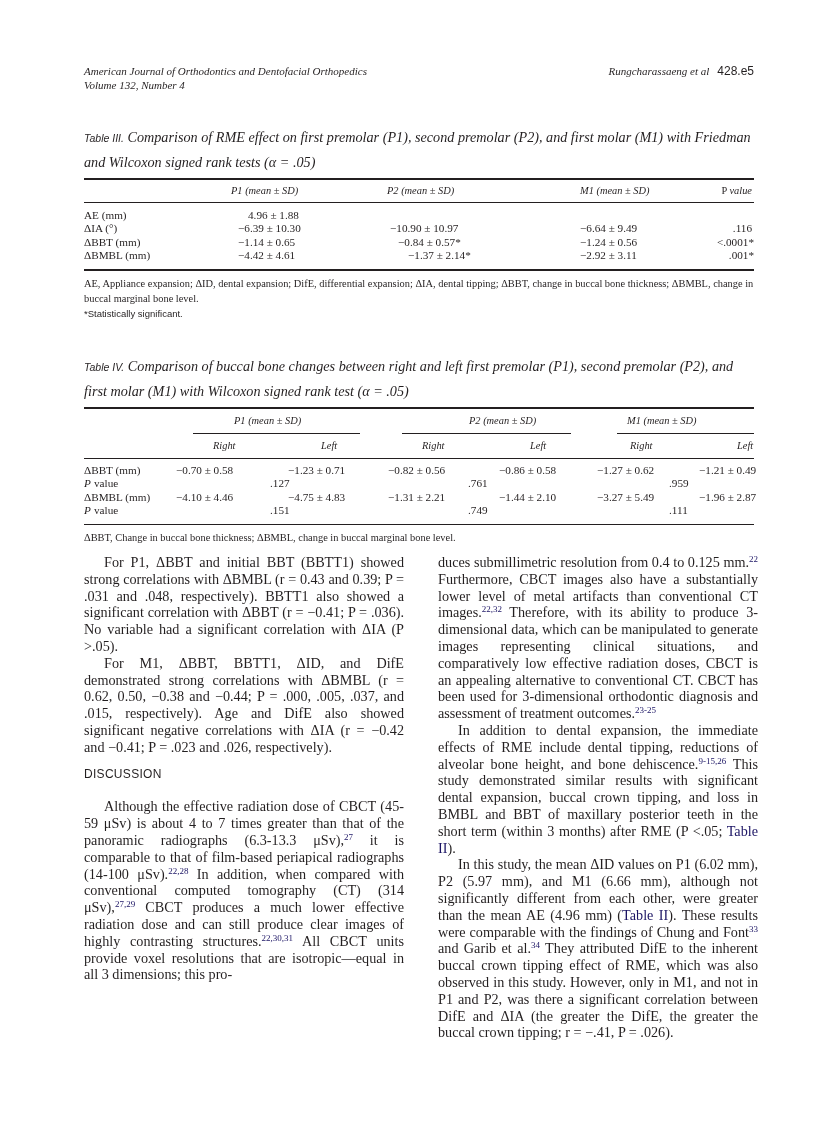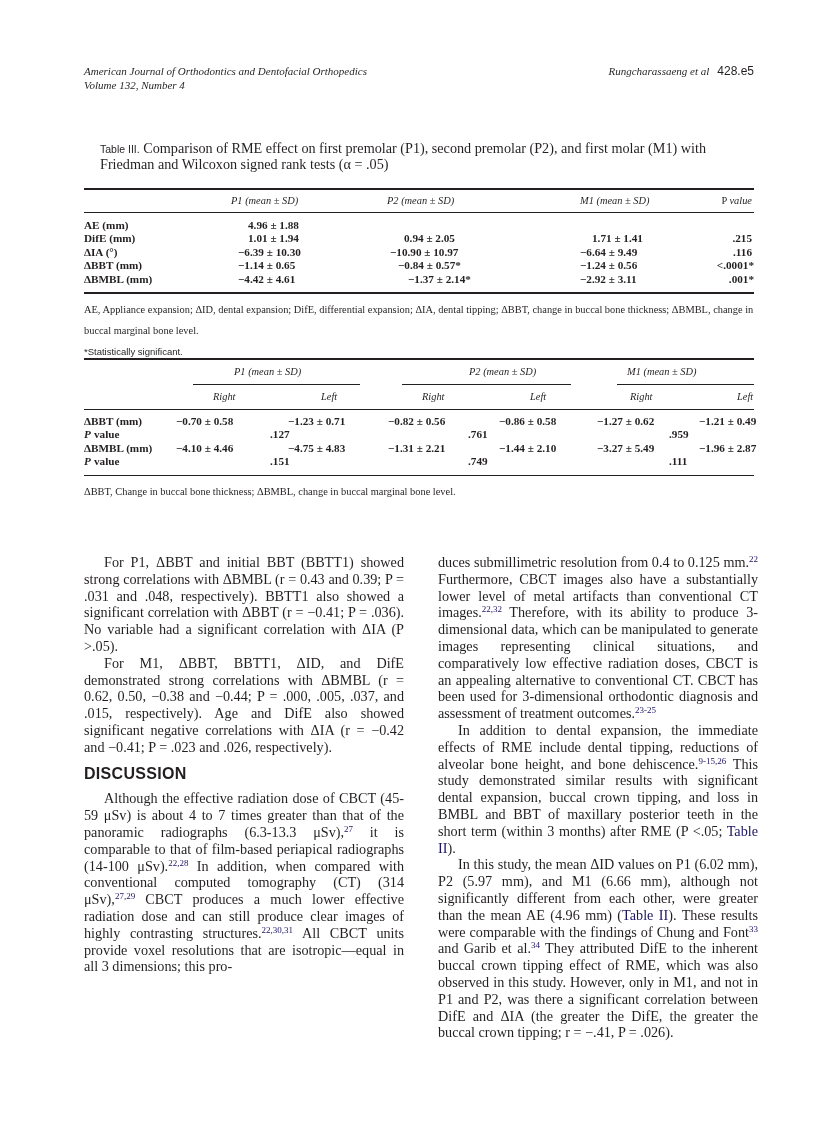--- a/index.html
+++ b/index.html
@@ -4,36 +4,36 @@
 <style>
   html, body { margin:0; padding:0; background:#ffffff; }
   body { width:838px; height:1122px; position:relative; overflow:hidden; color:#231f20;
          font-family:"Liberation Serif", serif; }
   .hdr { position:absolute; top:64px; left:84px; width:670px; font-size:11px; font-style:italic; line-height:14px; }
   .hdr .l { position:absolute; left:0; top:0; }
   .hdr .r { position:absolute; right:0; top:0; font-style:italic; }
   .hdr .pg { font-family:"Liberation Sans", sans-serif; font-style:normal; font-size:12px; margin-left:8px; }
 
   .tbl { position:absolute; left:84px; width:670px; }
-  .caption { font-size:14.2px; line-height:15px; margin:16px; }
+  .caption { font-size:14.2px; line-height:24px; margin:0;font-style:italic; }
   .caption .tno { font-family:"Liberation Sans", sans-serif; font-size:10.5px; }
   .rule2 { border-top:2px solid #231f20; }
   .rule1 { border-top:1px solid #231f20; }
   .row { position:relative; height:13.4px; font-size:11.2px; line-height:13.4px; }
-  .row span { position:absolute; white-space:nowrap;font-weight:bold; }
+  .row span { position:absolute; white-space:nowrap; }
   .hrow { position:relative; height:22px; font-size:10.4px; font-style:italic; line-height:22px; }
   .hrow span { position:absolute; white-space:nowrap; }
-  .foot { font-size:10.4px; line-height:21px; }
+  .foot { font-size:10.4px; line-height:15px; }
   .foot .sans { font-family:"Liberation Sans", sans-serif; font-size:9.5px; }
   .subrule { position:absolute; border-top:1px solid #231f20; }
 
   .col { position:absolute; top:554px; width:320px; font-size:14.2px; line-height:16.8px; text-align:justify; }
   .col p { margin:0; text-indent:20px; }
   .col p.noind { text-indent:0; }
-  .col h3 { margin:10px 0 8px 0; font-family:"Liberation Sans", sans-serif; font-size:16px; font-weight:bold; letter-spacing:0.3px; }
+  .col h3 { margin:10px 0 16px 0; font-family:"Liberation Sans", sans-serif; font-size:12px; font-weight:normal; letter-spacing:0.3px; }
   sup { font-size:9px; line-height:0; vertical-align:5px; color:#1b1464; }
   .lnk { color:#1b1464; }
 </style>
 </head>
 <body>
 
 <div class="hdr">
   <div class="l">
     <div>American Journal of Orthodontics and Dentofacial Orthopedics</div>
     <div>Volume 132, Number 4</div>
@@ -59,27 +59,20 @@
   <div style="height:6px;"></div>
   <div id="t3rows">
     <div class="row">
         <span style="left:0">AE (mm)</span>
         <span style="left:164px">4.96 ± 1.88</span>
         <span style="left:320px"></span>
         <span style="left:508px"></span>
         <span style="right:2px"></span>
       </div>
     <div class="row">
-        <span style="left:0">DifE (mm)</span>
-        <span style="left:164px">1.01 ± 1.94</span>
-        <span style="left:320px">0.94 ± 2.05</span>
-        <span style="left:508px">1.71 ± 1.41</span>
-        <span style="right:2px">.215</span>
-      </div>
-    <div class="row">
         <span style="left:0">ΔIA (°)</span>
         <span style="left:154px">−6.39 ± 10.30</span>
         <span style="left:306px">−10.90 ± 10.97</span>
         <span style="left:496px">−6.64 ± 9.49</span>
         <span style="right:2px">.116</span>
       </div>
     <div class="row">
         <span style="left:0">ΔBBT (mm)</span>
         <span style="left:154px">−1.14 ± 0.65</span>
         <span style="left:314px">−0.84 ± 0.57*</span>
@@ -95,20 +88,24 @@
       </div>
   </div>
   <div class="rule2" style="margin-top:6px;"></div>
   <div class="foot" style="margin-top:5px;">
     <div>AE, Appliance expansion; ΔID, dental expansion; DifE, differential expansion; ΔIA, dental tipping; ΔBBT, change in buccal bone thickness; ΔBMBL, change in buccal marginal bone level.</div>
     <div class="sans">*Statistically significant.</div>
   </div>
 </div>
 
 <div class="tbl" style="top:354px;">
+  <p class="caption">
+    <span class="tno">Table IV.</span>
+    <span>Comparison of buccal bone changes between right and left first premolar (P1), second premolar (P2), and first molar (M1) with Wilcoxon signed rank test (α = .05)</span>
+  </p>
   <div class="rule2" style="margin-top:4px;"></div>
   <div class="hrow" style="height:24px; line-height:24px;">
     <span style="left:150px;">P1 (mean ± SD)</span>
     <span style="left:385px;">P2 (mean ± SD)</span>
     <span style="left:543px;">M1 (mean ± SD)</span>
   </div>
   <div style="position:relative; height:1px;">
     <div class="subrule" style="left:109px; width:167px;"></div>
     <div class="subrule" style="left:318px; width:169px;"></div>
     <div class="subrule" style="left:533px; width:137px;"></div>

